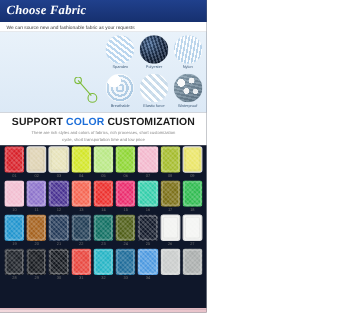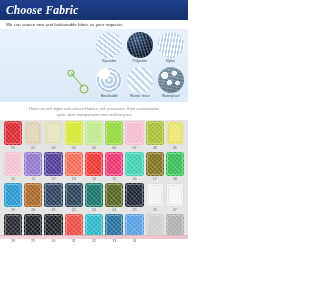--- a/index.html
+++ b/index.html
@@ -2,21 +2,21 @@
 <html><head>
 <meta charset="utf-8">
 <style>
   * { box-sizing: border-box; margin: 0; padding: 0; }
   html, body {
     width: 188px; height: 300px;
     font-family: "Liberation Sans", sans-serif;
     background: #ffffff;
     overflow: hidden;
   }
-  .page { position: relative; width: 188px; height: 239px; background:#e5e5e5; }
+  .page { position: relative; width: 188px; height: 284px; background:#0f172a; }
 
   
   .header-bar {
     position: relative;
     height: 20px;
     background: #1b3a82;
     background: linear-gradient(180deg,#20408c 0%,#16306f 100%);
     padding: 2px 0 0 6px;
   }
   .header-title {
@@ -273,20 +273,21 @@
         <div class="fabric-name">Elastic force</div>
       </div>
       <div class="fabric-cell">
         <div class="fabric-circle tex-waterproof"></div>
         <div class="fabric-name">Waterproof</div>
       </div>
     </div>
   </div>
 
   <div class="support-section">
+    <div class="support-title"><span>SUPPORT </span><span class="hl">COLOR</span><span> CUSTOMIZATION</span></div>
     <div class="support-desc">There are rich styles and colors of fabrics, rich processes, short customization</div>
     <div class="support-desc">cycle, short transportation time and low price</div>
   </div>
 
   <div class="color-area">
     <div class="color-row">
         <div class="color-cell">
           <div class="chip" style="background-color: rgb(215, 31, 40);"></div>
           <div class="chip-num">01</div>
         </div>

